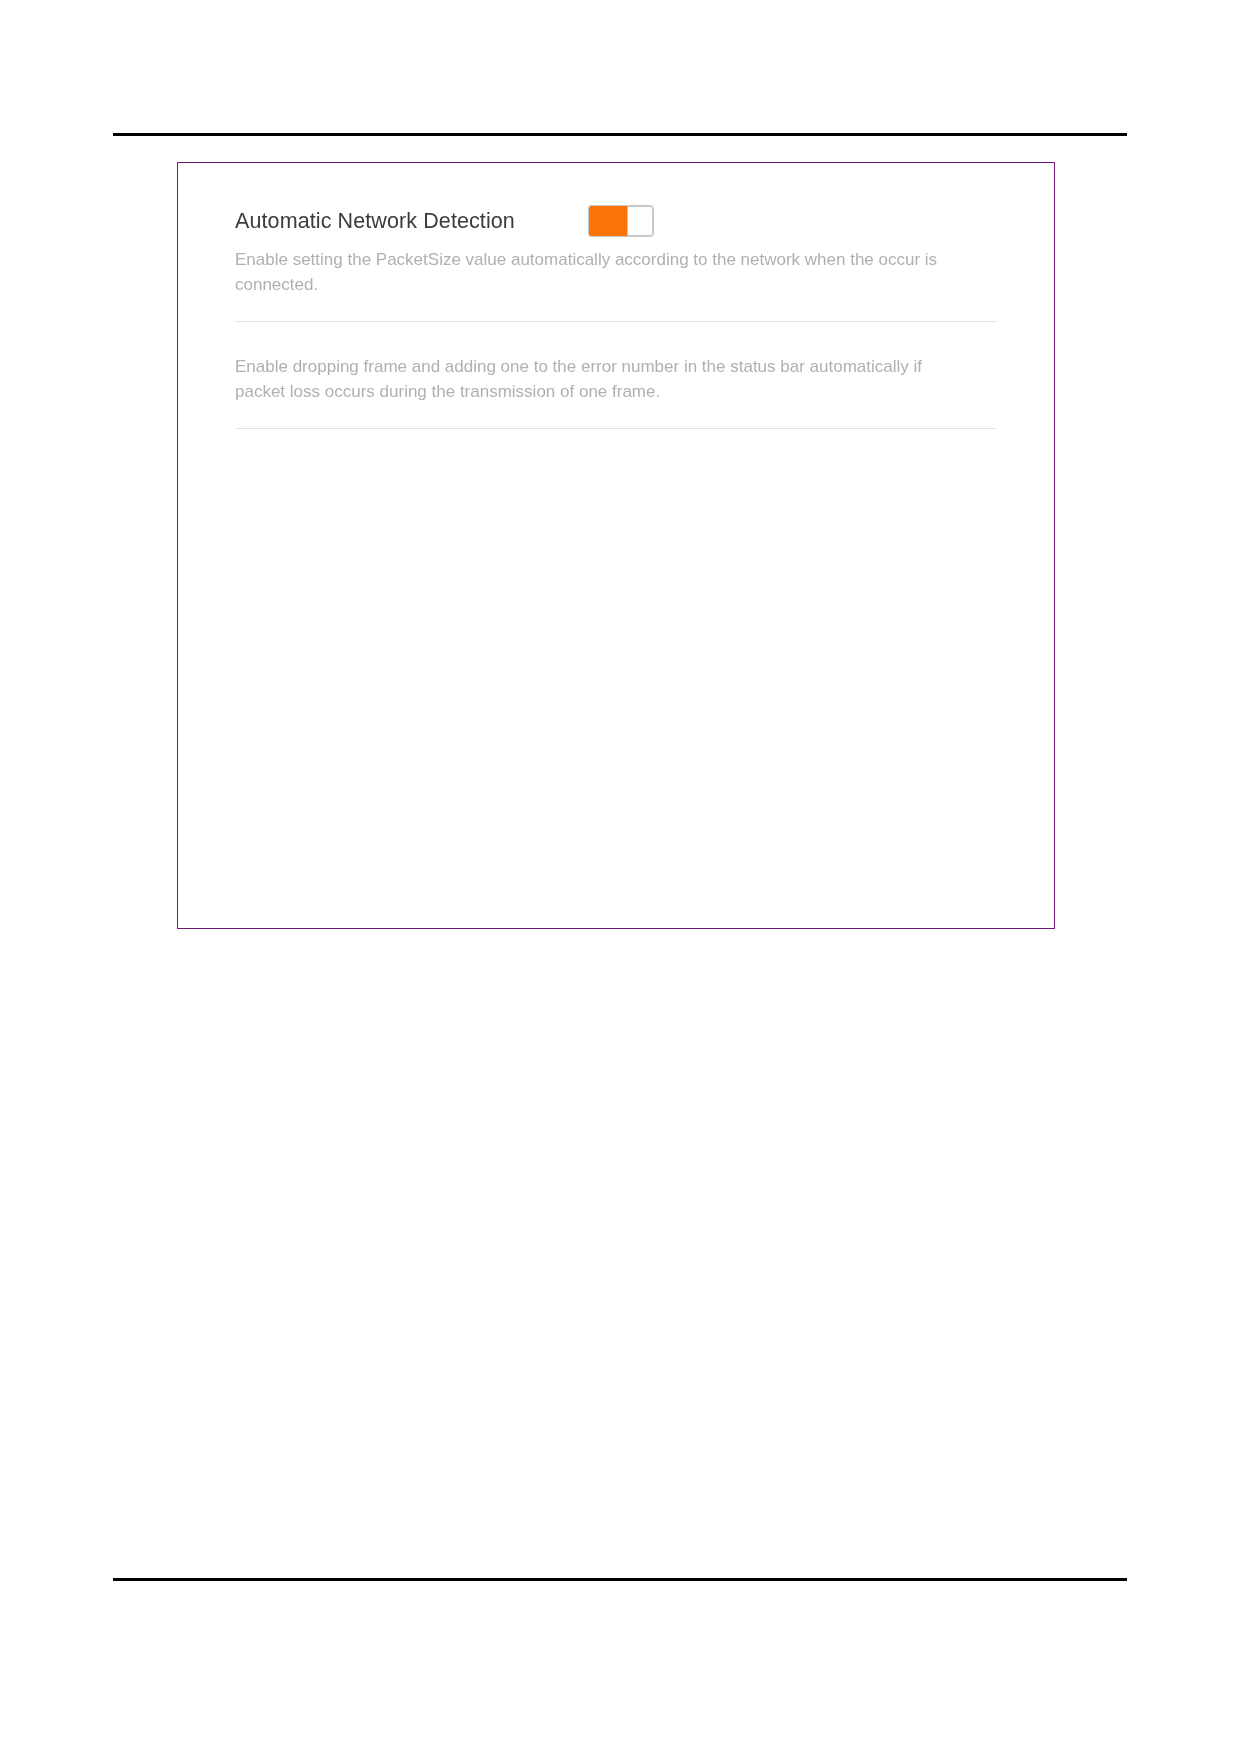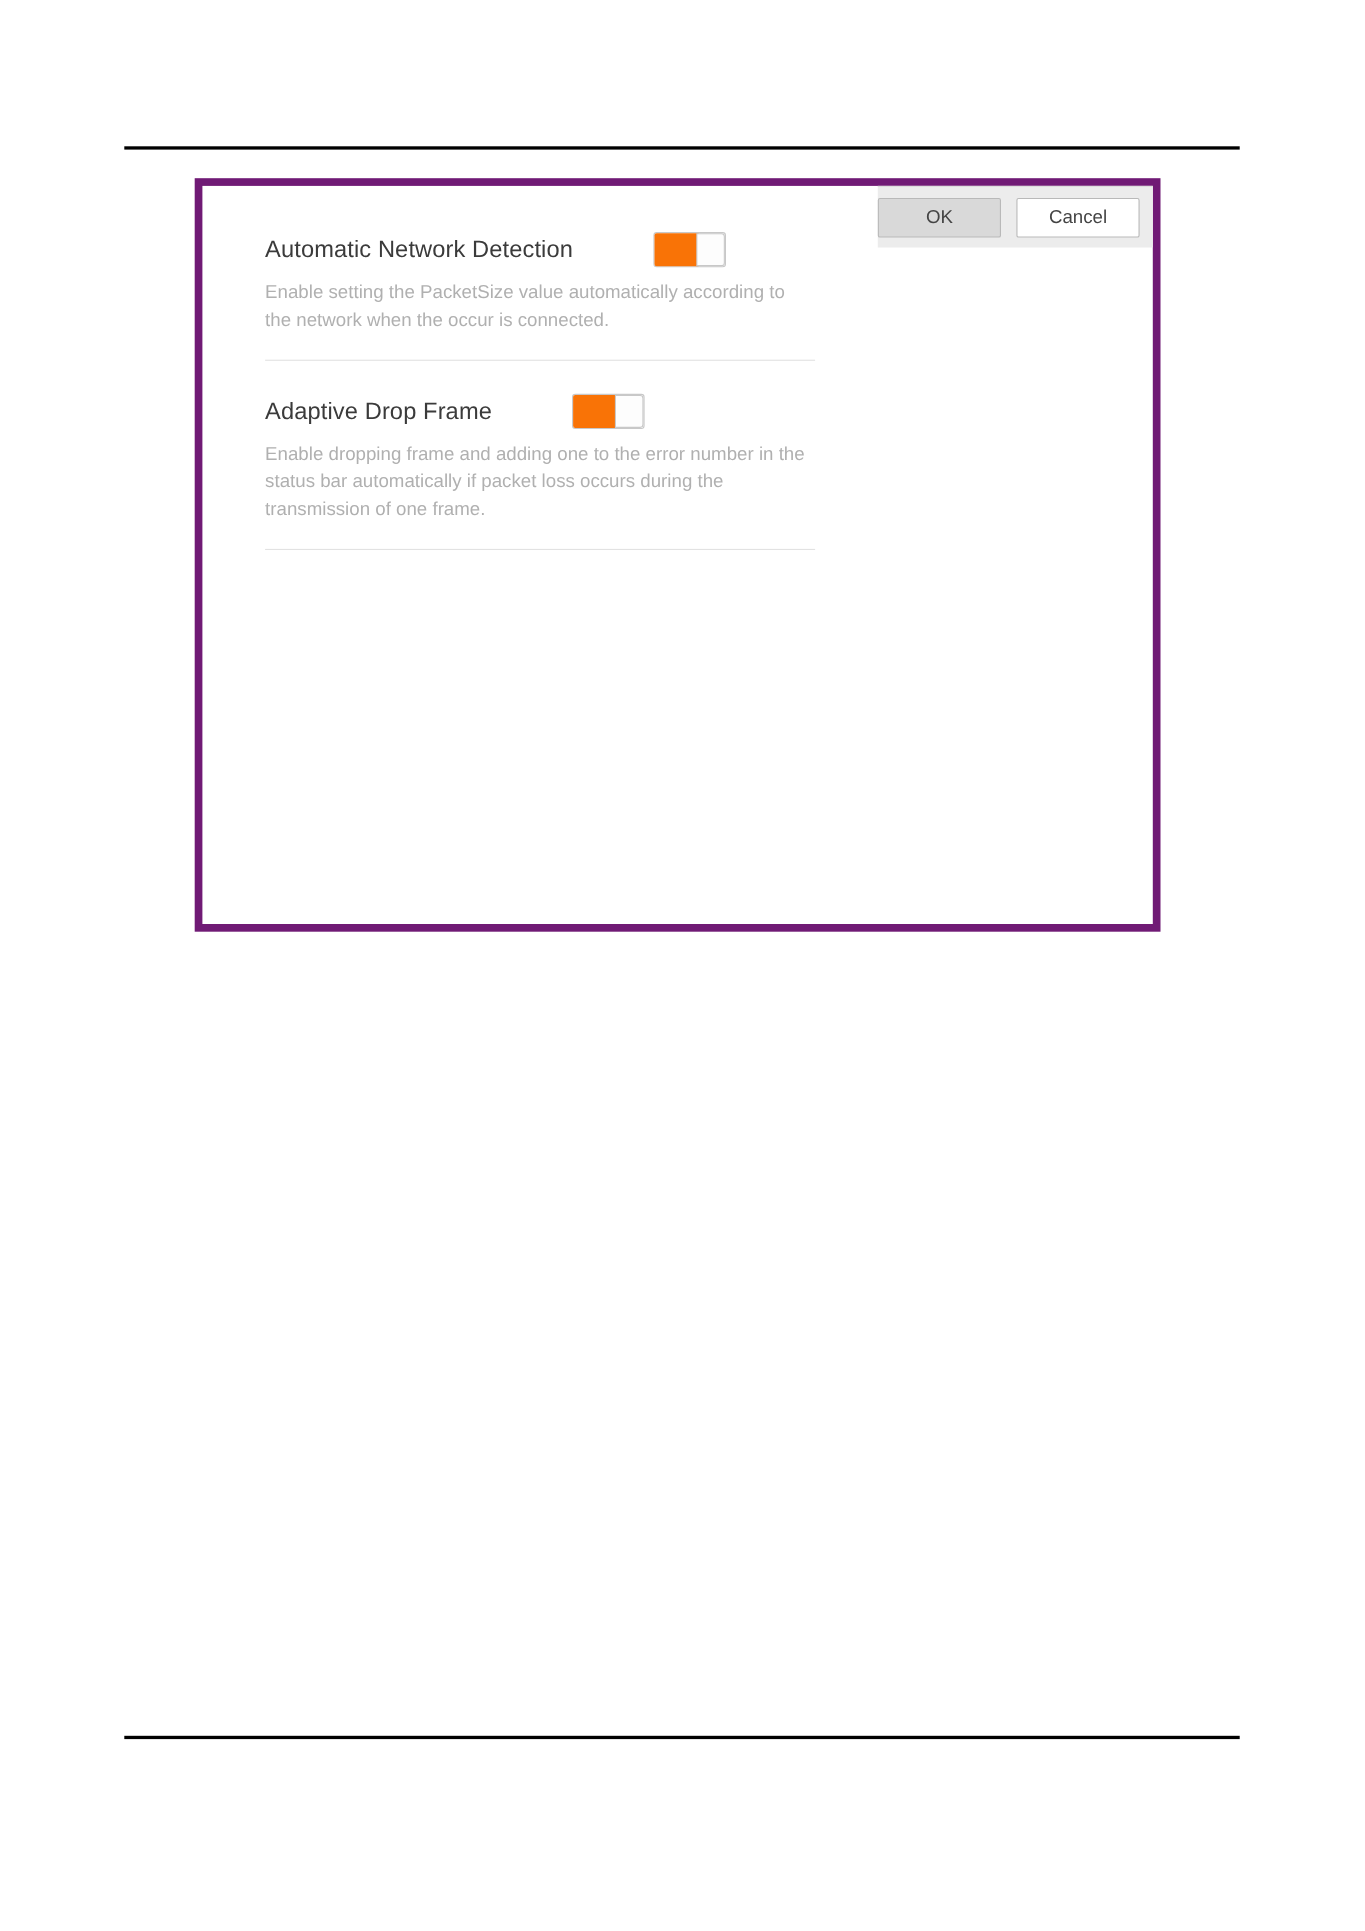--- a/index.html
+++ b/index.html
@@ -25,23 +25,23 @@
   }
   .page-rule.top { top: 133px; }
   .page-rule.bottom { top: 1578px; }
 
   
   .dialog {
     position: absolute;
     left: 177px;
     top: 162px;
     width: 878px;
-    height: 685px;
+    height: 767px;
     background: #ffffff;
-    border: 7px solid #701a75;
+    border: 1px solid #701a75;
     box-sizing: border-box;
     display: flex;
   }
 
   .dialog-body {
     flex: 1 1 auto;
     padding: 0;
     position: relative;
   }
 
@@ -167,38 +167,27 @@
           <div class="knob"></div>
         </div>
       </div>
       <div class="setting-desc">Enable setting the PacketSize value automatically according to the network when the occur is connected.</div>
     </div>
 
     <div class="divider"></div>
     <div class="gap-after-divider"></div>
 
     <div class="setting-row">
-      <div class="setting-head">
-        <div class="setting-title">Adaptive Drop Frame</div>
-        <div class="toggle">
-          <div class="fill"></div>
-          <div class="knob"></div>
-        </div>
-      </div>
       <div class="setting-desc">Enable dropping frame and adding one to the error number in the status bar automatically if packet loss occurs during the transmission of one frame.</div>
     </div>
 
     <div class="divider"></div>
     <div class="gap-after-divider"></div>
 
     <div class="setting-row">
     </div>
 
   </div>
 
-  <div class="dialog-footer">
-    <div class="btn primary">OK</div>
-    <div class="btn">Cancel</div>
-  </div>
 
 </div>
 
 <div class="page-rule bottom"></div>
 
 </body></html>

